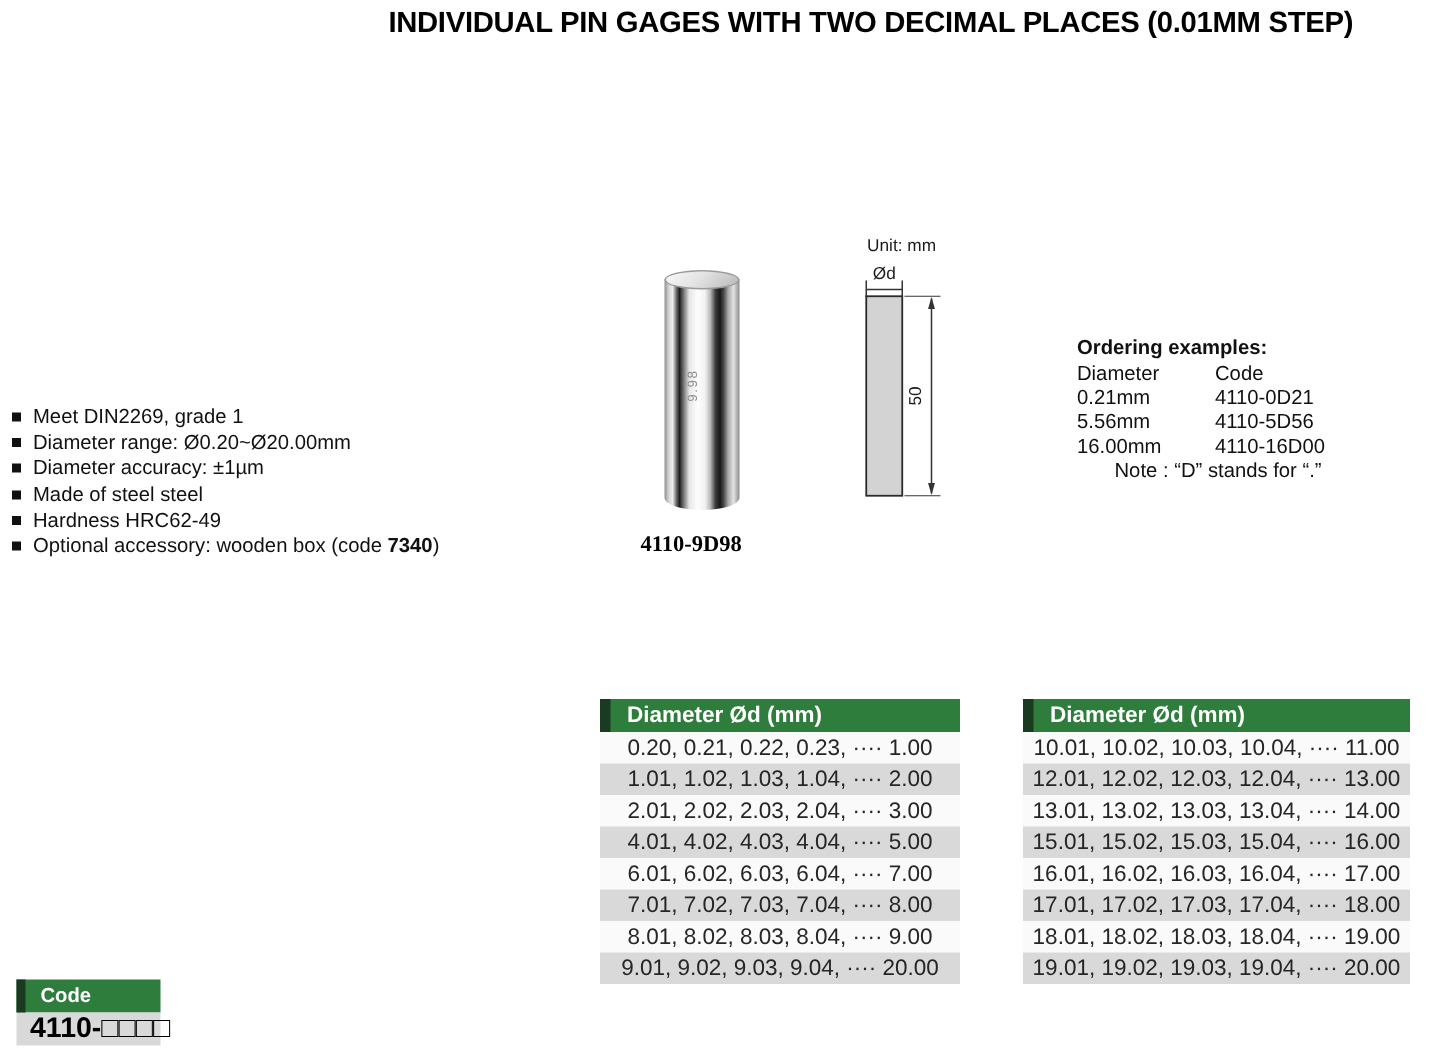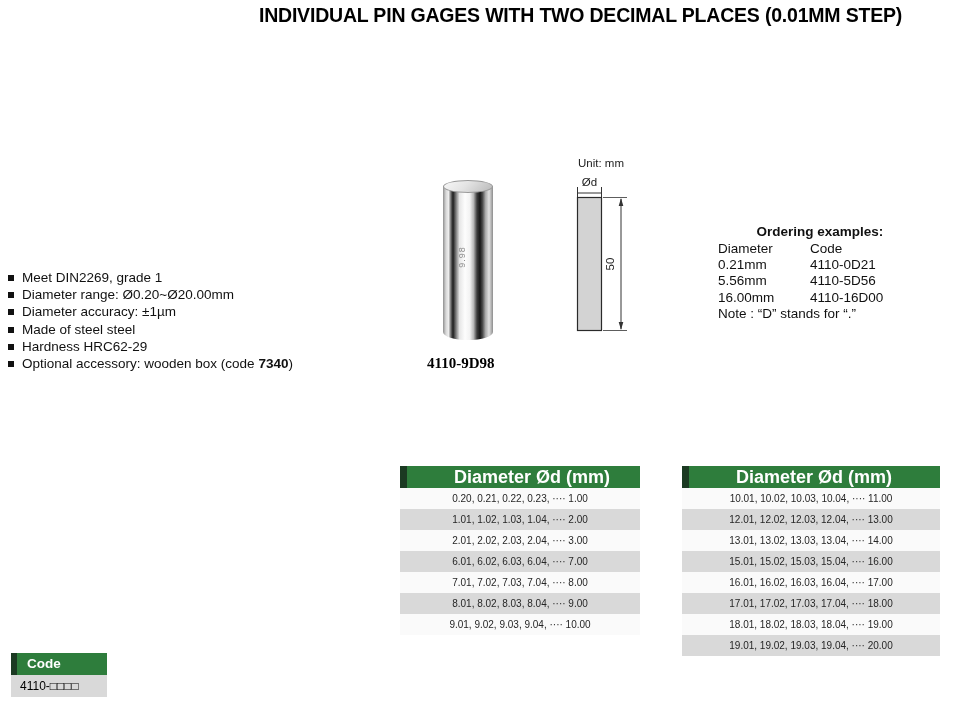--- a/index.html
+++ b/index.html
@@ -42,45 +42,45 @@
     font-size:9px;color:#8e8e8e;letter-spacing:1px;
   }
   .pin-label{
     position:absolute;left:427px;top:355px;font-size:15px;font-weight:bold;color:#000;white-space:nowrap;font-family:Liberation Serif, serif;
   }
   
   .drawing{position:absolute;left:560px;top:153px;}
   .drawing text{font-family:"Liberation Sans","DejaVu Sans",sans-serif;fill:#1c1c1c;}
   
   .ordering{position:absolute;left:718px;top:224px;font-size:13.5px;color:#111;}
-  .ordering .heading{font-weight:bold;height:17px;white-space:nowrap;text-align:right;}
+  .ordering .heading{font-weight:bold;height:17px;white-space:nowrap;}
   .ordering .orow{display:flex;height:16.2px;line-height:16.2px;white-space:nowrap;}
   .ordering .orow .c1{width:92px;flex:0 0 auto;}
-  .ordering .note{height:16.2px;line-height:16.2px;white-space:nowrap;}
+  .ordering .note{height:16.2px;line-height:16.2px;white-space:nowrap;margin-left:25px;}
   
   .dtable{position:absolute;top:466px;}
   .dtable.t1{left:400px;width:240px;}
   .dtable.t2{left:682px;width:258px;}
   .dtable-header{display:flex;height:22px;background:var(--green,#2e7d3c);}
   .dtable-header .cap{flex:0 0 7px;background:var(--greendark,#1b3a22);}
   .dtable-header .hlabel{
-    color:#fff;font-weight:bold;font-size:18px;line-height:22px;padding-left:11px;white-space:nowrap;margin-left:36px;
+    color:#fff;font-weight:bold;font-size:15px;line-height:22px;padding-left:11px;white-space:nowrap;
   }
   .dtable .drow{
-    height:21px;line-height:21px;text-align:center;font-size:10px;color:#262626;white-space:nowrap;
+    height:21px;line-height:21px;text-align:center;font-size:15px;color:#262626;white-space:nowrap;
   }
   .dtable .drow:nth-child(odd){background:#d9d9d9;}
   .dtable .drow:nth-child(even){background:#fafafa;}
   
   .codeblock{position:absolute;left:11px;top:653px;width:96px;}
   .codeblock .chead{display:flex;height:22px;background:var(--green,#2e7d3c);}
   .codeblock .chead .cap{flex:0 0 6px;background:var(--greendark,#1b3a22);}
   .codeblock .chead .hlabel{color:#fff;font-weight:bold;font-size:13.5px;line-height:22px;padding-left:10px;}
   .codeblock .cval{
-    height:22px;line-height:22px;background:#d9d9d9;font-weight:normal;font-size:12px;color:#000;padding-left:9px;white-space:nowrap;
+    height:22px;line-height:22px;background:#d9d9d9;font-weight:bold;font-size:19px;color:#000;padding-left:9px;white-space:nowrap;
   }
 </style>
 </head>
 <body>
 
 <div id="canvas">
 
   <div class="title">INDIVIDUAL PIN GAGES WITH TWO DECIMAL PLACES (0.01MM STEP)</div>
 
   <div class="features">
@@ -95,21 +95,21 @@
     <div class="feature">
       <span class="bullet"></span>
       <span><span>Diameter accuracy: ±1µm</span><b></b><span></span></span>
     </div>
     <div class="feature">
       <span class="bullet"></span>
       <span><span>Made of steel steel</span><b></b><span></span></span>
     </div>
     <div class="feature">
       <span class="bullet"></span>
-      <span><span>Hardness HRC62-29</span><b></b><span></span></span>
+      <span><span>Hardness HRC62-49</span><b></b><span></span></span>
     </div>
     <div class="feature">
       <span class="bullet"></span>
       <span><span>Optional accessory: wooden box (code </span><b>7340</b><span>)</span></span>
     </div>
   </div>
 
   <div class="pin">
     <div class="pin-top"></div>
     <div class="pin-body"></div>
@@ -154,24 +154,25 @@
   </div>
 
   <div class="dtable t1">
     <div class="dtable-header">
       <div class="cap"></div>
       <div class="hlabel">Diameter Ød (mm)</div>
     </div>
     <div class="drow">0.20, 0.21, 0.22, 0.23, ···· 1.00</div>
     <div class="drow">1.01, 1.02, 1.03, 1.04, ···· 2.00</div>
     <div class="drow">2.01, 2.02, 2.03, 2.04, ···· 3.00</div>
+    <div class="drow">4.01, 4.02, 4.03, 4.04, ···· 5.00</div>
     <div class="drow">6.01, 6.02, 6.03, 6.04, ···· 7.00</div>
     <div class="drow">7.01, 7.02, 7.03, 7.04, ···· 8.00</div>
     <div class="drow">8.01, 8.02, 8.03, 8.04, ···· 9.00</div>
-    <div class="drow">9.01, 9.02, 9.03, 9.04, ···· 10.00</div>
+    <div class="drow">9.01, 9.02, 9.03, 9.04, ···· 20.00</div>
   </div>
 
   <div class="dtable t2">
     <div class="dtable-header">
       <div class="cap"></div>
       <div class="hlabel">Diameter Ød (mm)</div>
     </div>
     <div class="drow">10.01, 10.02, 10.03, 10.04, ···· 11.00</div>
     <div class="drow">12.01, 12.02, 12.03, 12.04, ···· 13.00</div>
     <div class="drow">13.01, 13.02, 13.03, 13.04, ···· 14.00</div>

